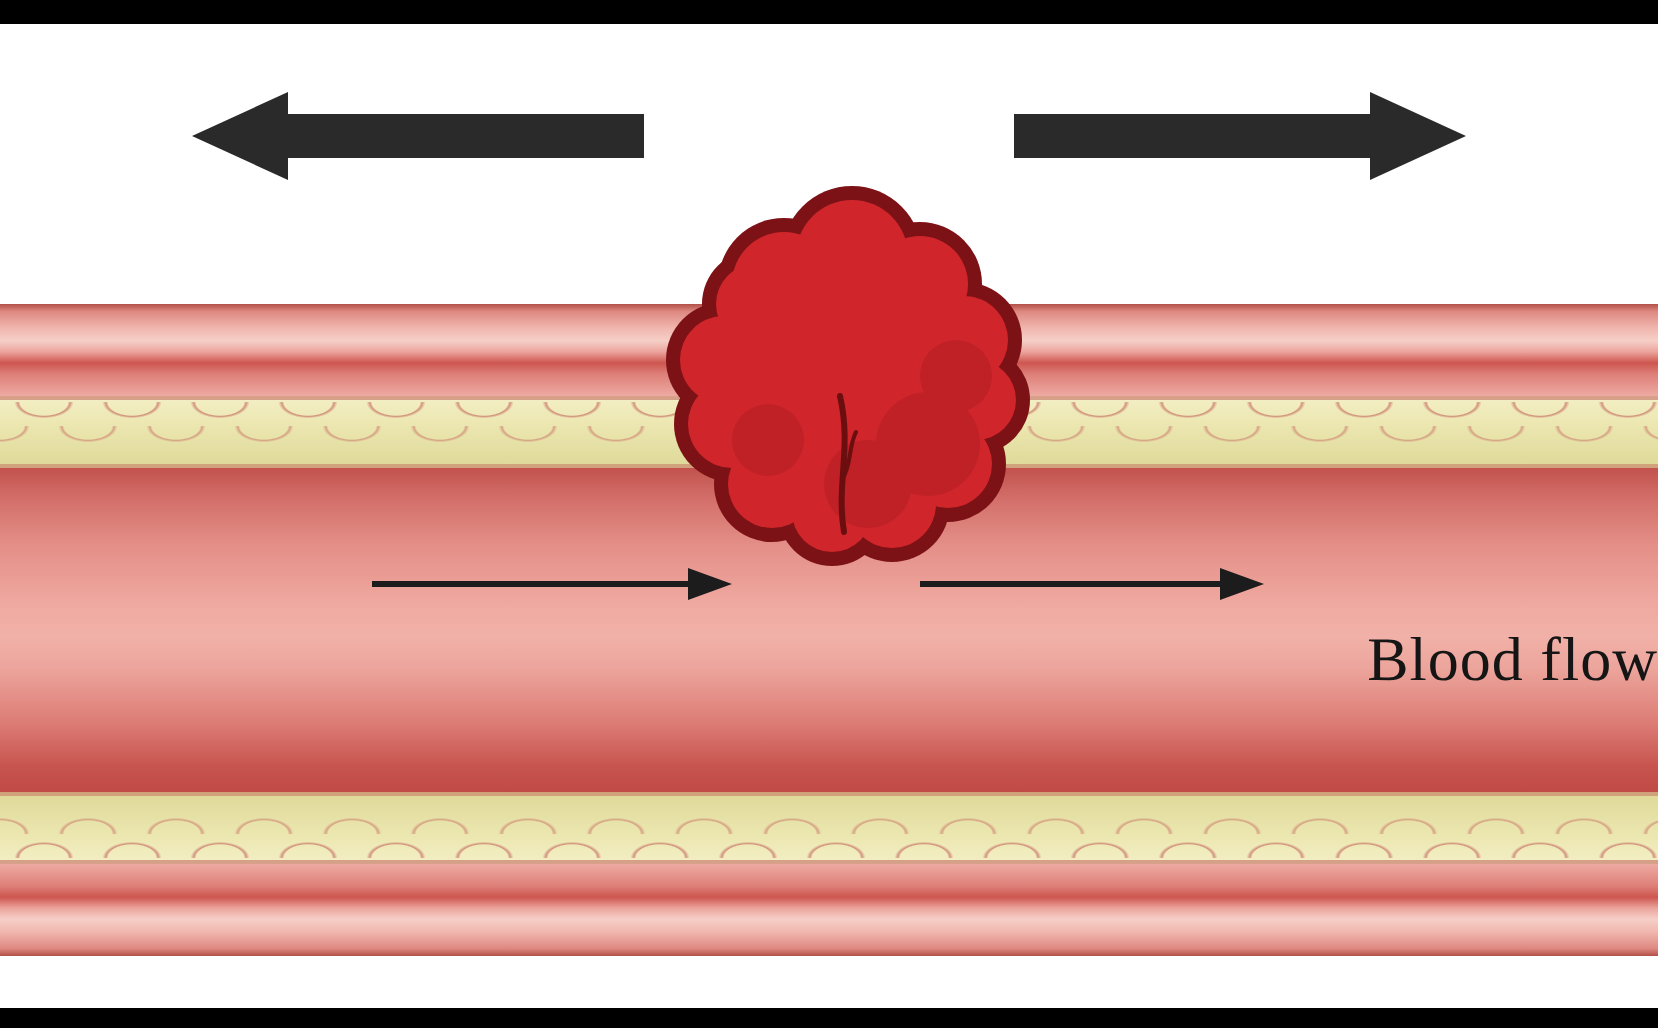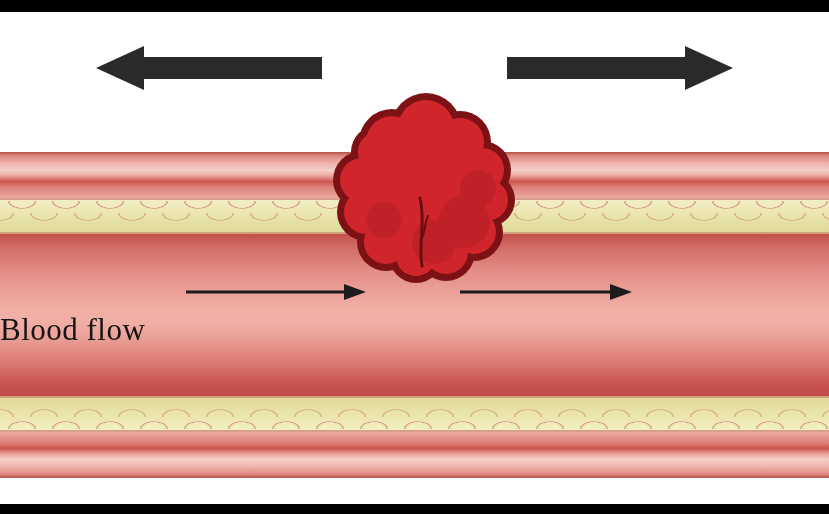--- a/index.html
+++ b/index.html
@@ -65,21 +65,21 @@
       #efa9a0 42%,
       #f1b1a8 52%,
       #eca49b 62%,
       #dd7e77 78%,
       #c8544f 92%,
       #bf4a46 100%);
   }
   .flow-arrows{position:absolute;top:0;left:0;width:829px;height:162px;}
   .flow-label{
     position:absolute;top:78px;left:0;width:100%;
-    text-align:left;
+    text-align:right;
     font-size:31px;
     color:var(--label-ink);
     letter-spacing:.5px;
   }
   .clot{position:absolute;top:90px;left:322px;width:200px;height:195px;}
 </style>
 </head>
 <body>
 
 <div class="canvas">

